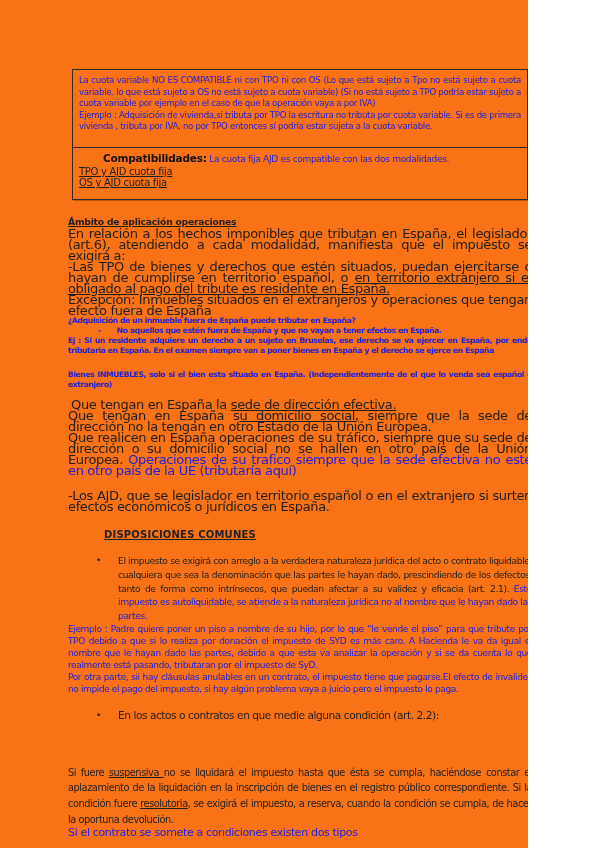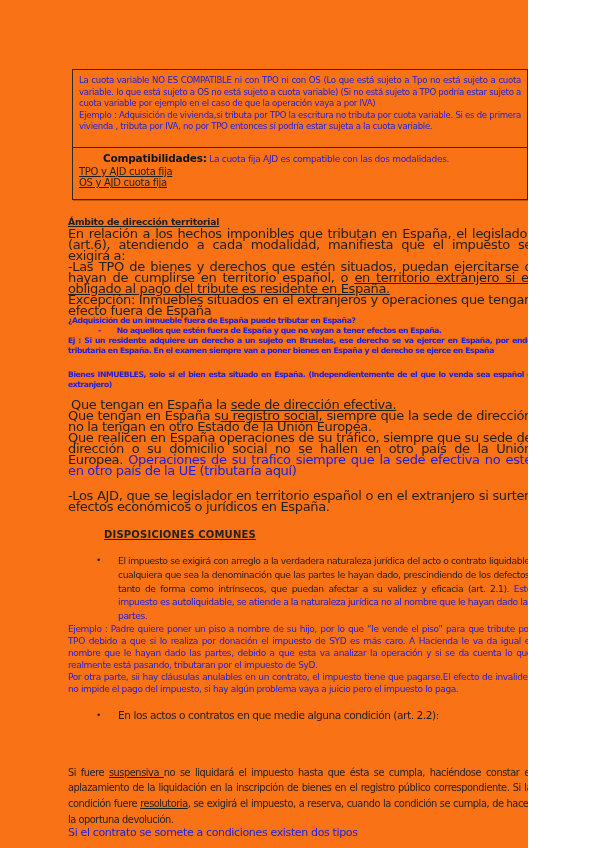--- a/index.html
+++ b/index.html
@@ -141,42 +141,42 @@
           <span class="compat-label">Compatibilidades:</span>
           <span class="blue">La cuota fija AJD es compatible con las dos modalidades.</span>
         </div>
         <div class="compat-center blk">TPO y AJD cuota fija</div>
         <div class="compat-center blk">OS y AJD cuota fija</div>
       </div>
     </div>
 
     <div class="sec-gap"></div>
 
-    <div class="heading" style="font-weight:normal; font-weight:bold;">Ámbito de dirección territorial</div>
+    <div class="heading" style="font-weight:normal; font-weight:bold;">Ámbito de aplicación operaciones</div>
     <div class="body-p">En relación a los hechos imponibles que tributan en España, el legislador (art.6), atendiendo a cada modalidad, manifiesta que el impuesto se exigirá a:</div>
     <div class="body-p">
       <span>-Las TPO de bienes y derechos que estén situados, puedan ejercitarse o hayan de cumplirse en territorio español, o </span><span class="u">en territorio extranjero si el obligado al pago del tribute es residente en España.</span>
     </div>
     <div class="body-p">Excepción: Inmuebles situados en el extranjeros y operaciones que tengan efecto fuera de España</div>
 
     <div class="small-blue">¿Adquisición de un inmueble fuera de España puede tributar en España?</div>
     <div class="small-blue indent-dash">
       <span>-</span><span class="dash-gap"></span><span>No aquellos que estén fuera de España y que no vayan a tener efectos en España.</span>
     </div>
     <div class="small-blue">Ej : Si un residente adquiere un derecho a un sujeto en Bruselas, ese derecho se va ejercer en España, por ende tributaria en España. En el examen siempre van a poner bienes en España y el derecho se ejerce en España</div>
 
     <div style="height:14px"></div>
     <div class="small-blue" style="letter-spacing:-0.45px;">Bienes INMUEBLES, solo si el bien esta situado en España. (Independientemente de el que lo venda sea español o extranjero)</div>
     <div style="height:9px"></div>
 
     <div class="body-p lead-space">
       <span>Que tengan en España la </span><span class="u">sede de dirección efectiva.</span>
     </div>
     <div class="body-p">
-      <span>Que tengan en España s</span><span class="u">u registro social,</span><span> siempre que la sede de dirección no la tengan en otro Estado de la Unión Europea.</span>
+      <span>Que tengan en España s</span><span class="u">u domicilio social,</span><span> siempre que la sede de dirección no la tengan en otro Estado de la Unión Europea.</span>
     </div>
     <div class="body-p">
       <span>Que realicen en España operaciones de su tráfico, siempre que su sede de dirección o su domicilio social no se hallen en otro país de la Unión Europea. </span><span class="blue">Operaciones de su trafico siempre que la sede efectiva no esté en otro país de la UE (tributaría aquí)</span>
     </div>
 
     <div style="height:14px"></div>
     <div class="body-p">-Los AJD, que se legislador en territorio español o en el extranjero si surten efectos económicos o jurídicos en España.</div>
 
     <div style="height:17px"></div>
 

